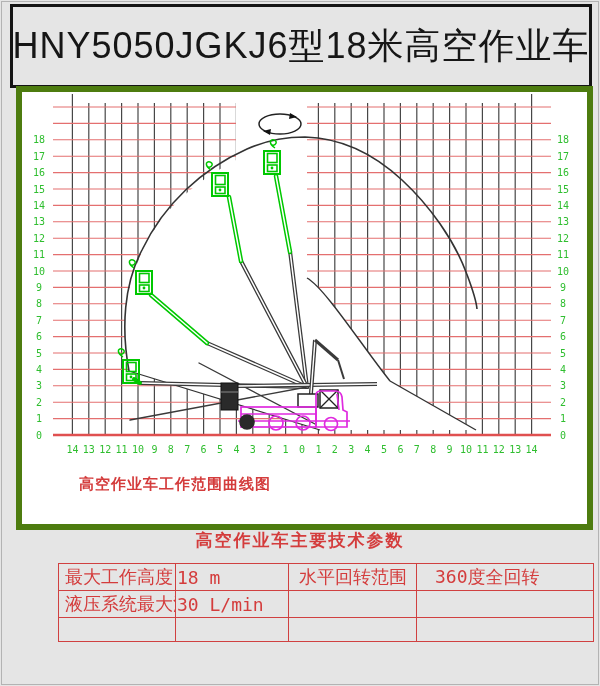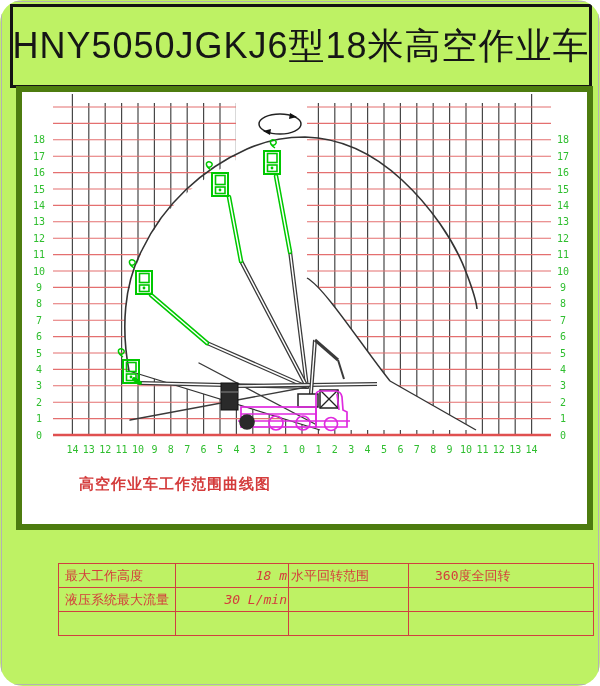--- a/index.html
+++ b/index.html
@@ -1,38 +1,38 @@
 <!DOCTYPE html>
 <html><head>
 <meta charset="utf-8">
 <style>
   html,body{margin:0;padding:0;background:#fff;}
-  .page{position:relative;width:600px;height:686px;background:#bef264;overflow:hidden;
-        font-family:"Liberation Sans",sans-serif;border-radius:23px;}
+  .page{position:relative;width:600px;height:686px;background:#e5e5e5;overflow:hidden;
+        font-family:"Liberation Sans",sans-serif;}
   .frame{position:absolute;inset:1px;border:1px solid #b3b3b3;pointer-events:none;}
   .title-box{position:absolute;left:10px;top:4px;width:576px;height:78px;
              border:3px solid #141414;display:flex;align-items:center;justify-content:center;}
   .title-box h1{margin:0;font-size:36px;font-weight:500;color:#161616;letter-spacing:1px;
                 font-family:"Liberation Sans",sans-serif;white-space:nowrap;}
   .diagram-box{position:absolute;left:16px;top:86px;width:565px;height:432px;
                border:6px solid #4d7c0f;background:#fff;}
   .diagram-box svg{display:block;}
   .axlbl{font:10px "DejaVu Sans Mono",monospace;fill:#2fbe2f;}
   .caption{font:bold 15px "DejaVu Sans Mono",monospace;fill:#d43c3c;letter-spacing:1px;}
   .tbl-title{position:absolute;left:0;top:529px;width:600px;text-align:center;
              font-size:17px;font-weight:bold;color:#d43c3c;letter-spacing:2px;}
   table.params{position:absolute;left:58px;top:563px;border-collapse:collapse;
                table-layout:fixed;width:492px;}
   table.params td{border:1.5px solid #d04040;height:21px;color:#d43c3c;
-                  font-family:"DejaVu Sans Mono",monospace;font-size:13px;
+                  font-family:"DejaVu Sans Mono",monospace;font-size:18px;
                   overflow:hidden;white-space:nowrap;}
   td.p{padding-left:6px;width:109px;}
-  td.p2{padding-left:2px;width:116px;}
-  td.v1{width:110px;text-align:right;font-style:italic;}
-  td.v2{width:157px;padding-left:26px;}
+  td.p2{padding-left:10px;width:116px;}
+  td.v1{width:110px;text-align:left;}
+  td.v2{width:157px;padding-left:18px;}
 </style>
 </head>
 <body>
 
 <div class="page">
   <div class="frame"></div>
 
   <div class="title-box">
     <h1>HNY5050JGKJ6型18米高空作业车</h1>
   </div>
@@ -244,20 +244,21 @@
           <text x="460.4" y="361" text-anchor="middle" class="axlbl">11</text>
           <text x="476.79999999999995" y="361" text-anchor="middle" class="axlbl">12</text>
           <text x="493.2" y="361" text-anchor="middle" class="axlbl">13</text>
           <text x="509.59999999999997" y="361" text-anchor="middle" class="axlbl">14</text>
         </g>
 
       <text class="caption" x="57" y="397">高空作业车工作范围曲线图</text>
     </svg>
   </div>
 
+  <div class="tbl-title">高空作业车主要技术参数</div>
 
   <table class="params">
     <tbody>
         <tr>
       <td class="p">最大工作高度</td>
       <td class="v1">18 m</td>
       <td class="p2">水平回转范围</td>
       <td class="v2">360度全回转</td>
     </tr>
     <tr>

